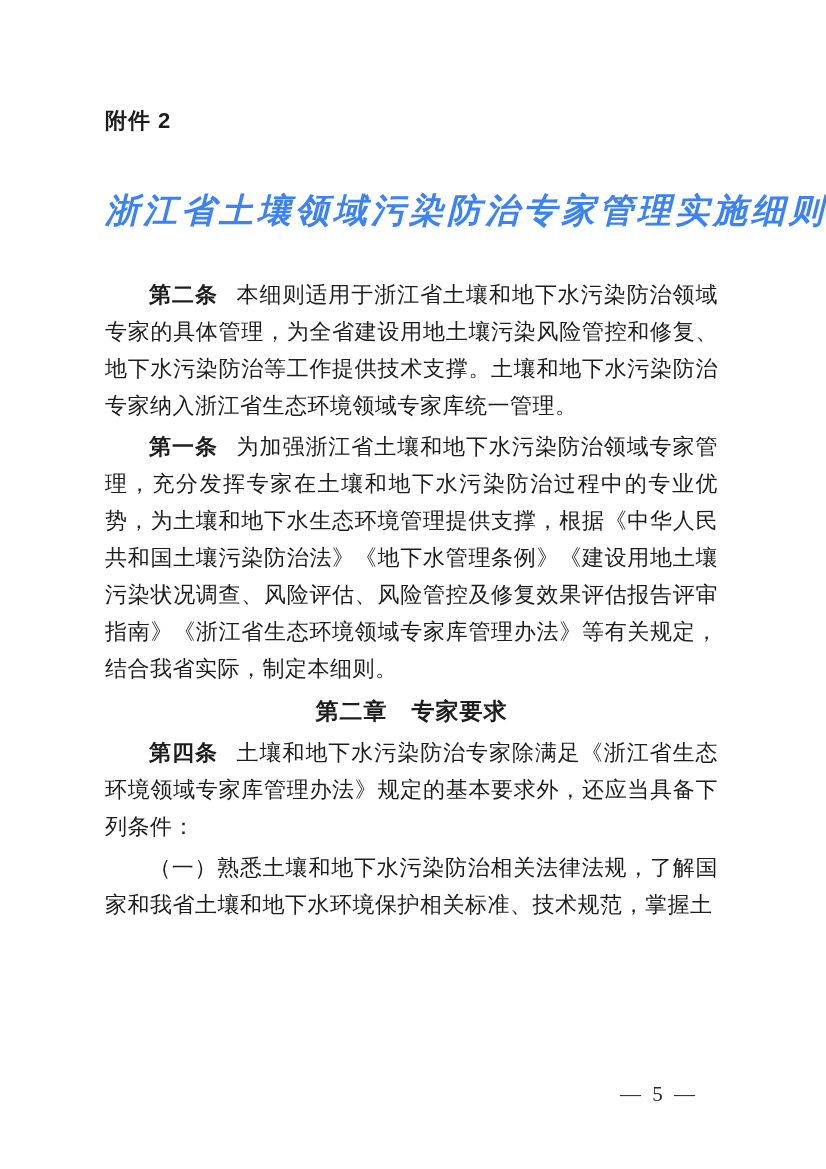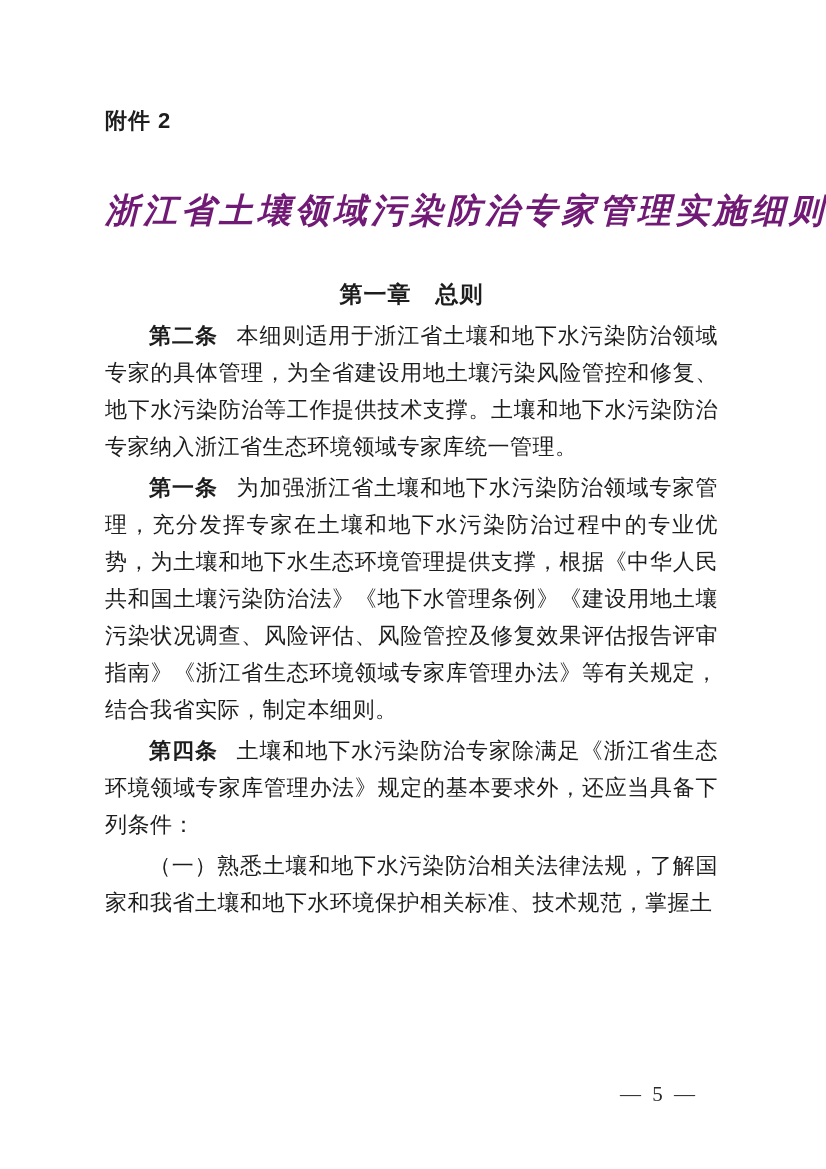--- a/index.html
+++ b/index.html
@@ -24,21 +24,21 @@
   }
   .doc-title {
     margin-top: 52px;
     text-align: center;
     font-size: 34px;
     font-weight: bold;
     font-style: italic;
     letter-spacing: 4px;
     white-space: nowrap;
     font-family: cursive, serif;
-    color: #701a75;
+    color: #3b82f6;
   }
   .body-text {
     margin-top: 42px;
   }
   .chapter {
     text-align: center;
     font-size: 23px;
     font-weight: bold;
     font-family: "Liberation Sans", sans-serif;
     line-height: 37px;
@@ -71,27 +71,27 @@
 <body>
 
 <div class="page">
 
   <div class="attachment">附件 2</div>
 
   <h1 class="doc-title">浙江省土壤领域污染防治专家管理实施细则</h1>
 
   <div class="body-text">
 
-    <h2 class="chapter">第一章　总则</h2>
 
     <p class="para"><span class="lead">第二条</span><span>本细则适用于浙江省土壤和地下水污染防治领域专家的具体管理，为全省建设用地土壤污染风险管控和修复、地下水污染防治等工作提供技术支撑。土壤和地下水污染防治专家纳入浙江省生态环境领域专家库统一管理。</span></p>
 
     <p class="para"><span class="lead">第一条</span><span>为加强浙江省土壤和地下水污染防治领域专家管理，充分发挥专家在土壤和地下水污染防治过程中的专业优势，为土壤和地下水生态环境管理提供支撑，根据《中华人民共和国土壤污染防治法》《地下水管理条例》《建设用地土壤污染状况调查、风险评估、风险管控及修复效果评估报告评审指南》《浙江省生态环境领域专家库管理办法》等有关规定，结合我省实际，制定本细则。</span></p>
 
 
+    <h2 class="chapter">第二章　专家要求</h2>
 
     <p class="para"><span class="lead">第四条</span><span>土壤和地下水污染防治专家除满足《浙江省生态环境领域专家库管理办法》规定的基本要求外，还应当具备下列条件：</span></p>
 
     <p class="para"><span>（一）熟悉土壤和地下水污染防治相关法律法规，了解国家和我省土壤和地下水环境保护相关标准、技术规范，掌握土</span></p>
 
   </div>
 
   <div class="page-number">— 5 —</div>
 
 </div>

